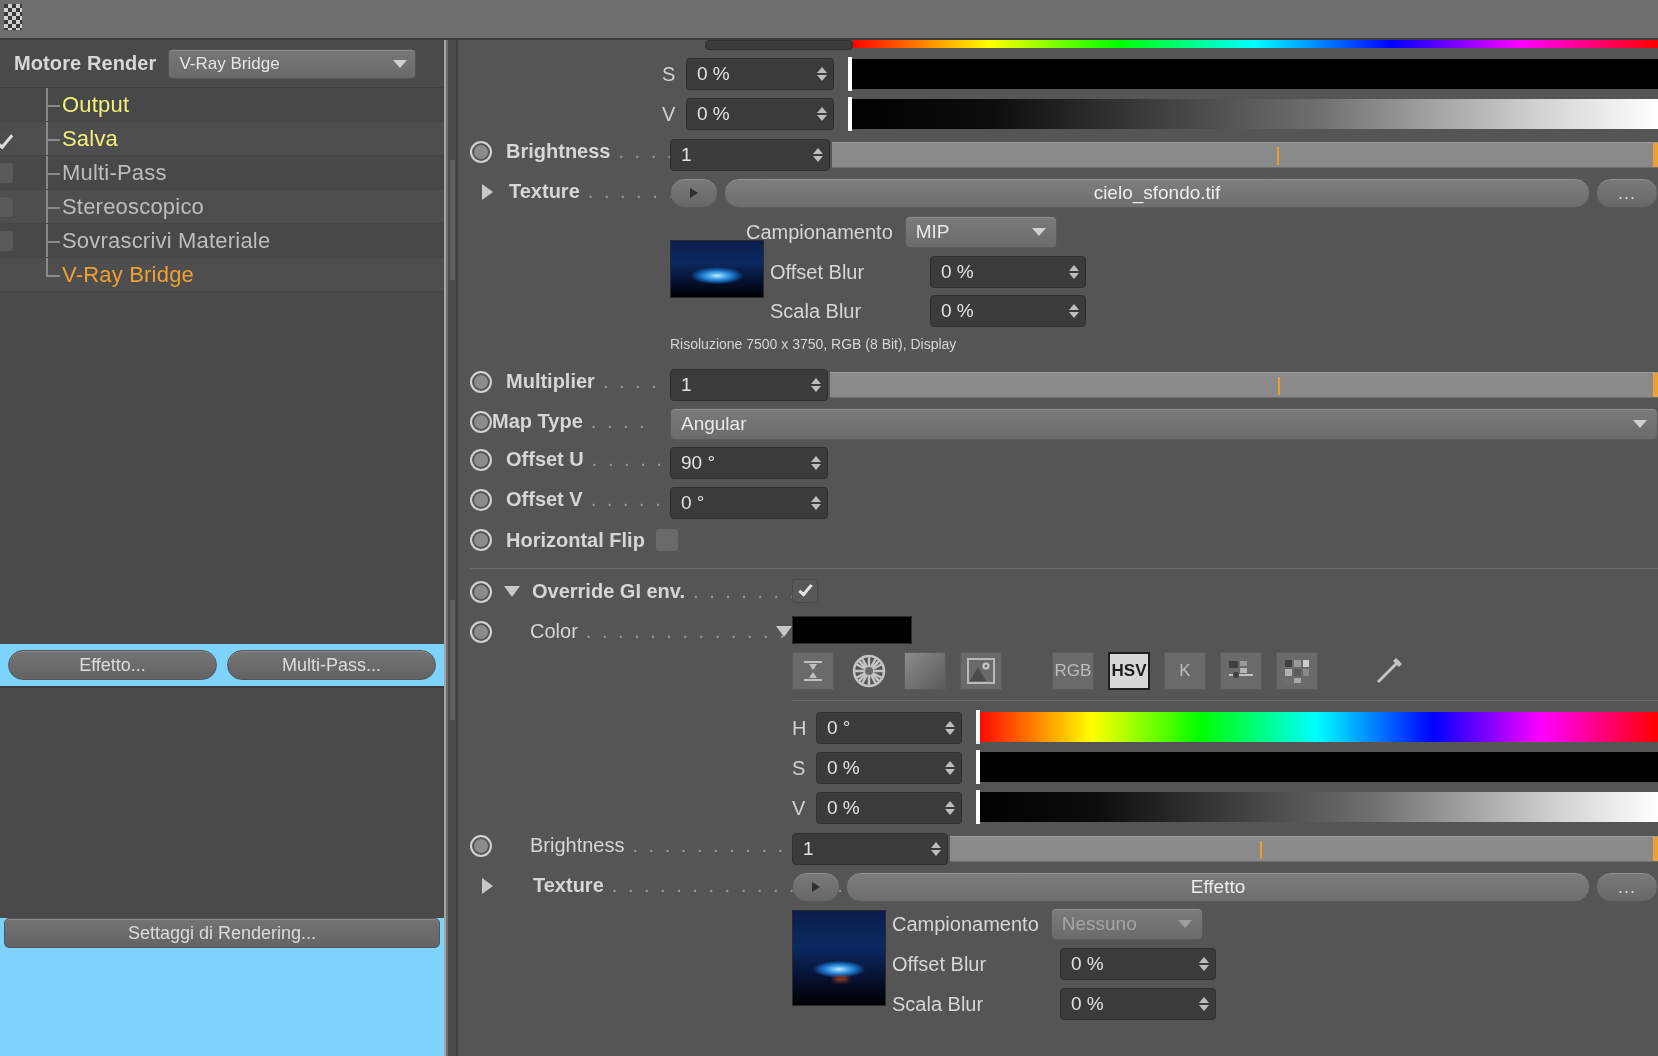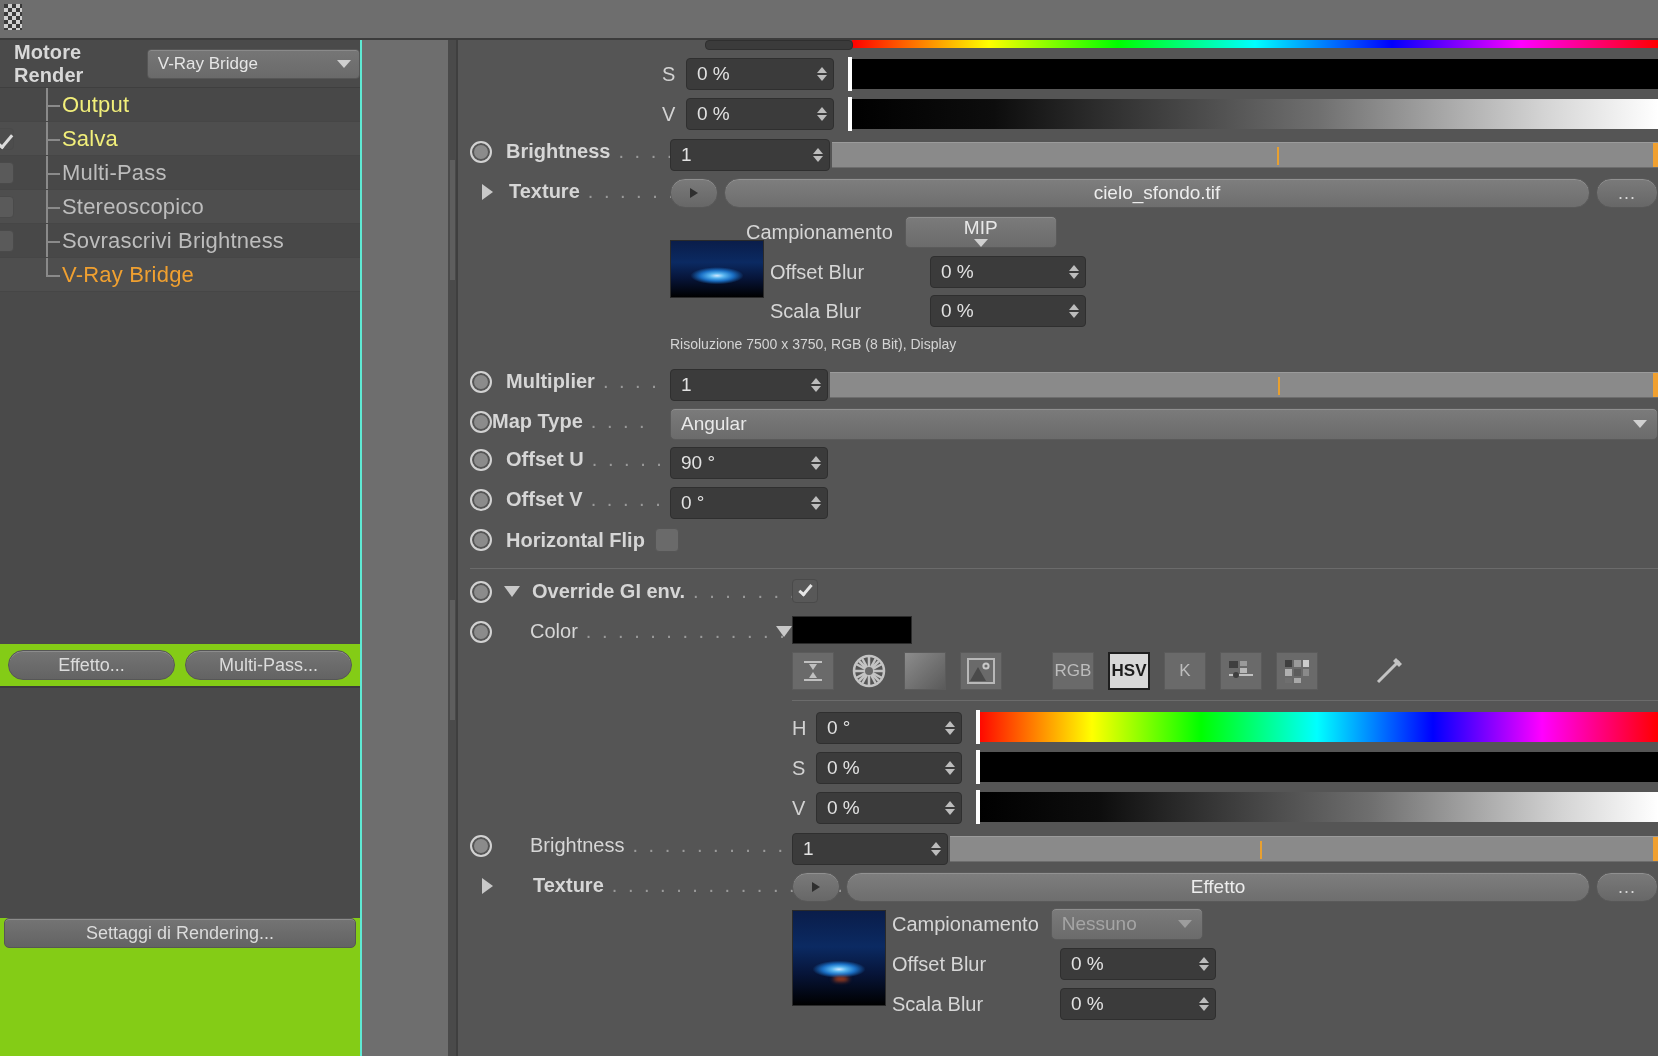--- a/index.html
+++ b/index.html
@@ -22,23 +22,23 @@
     background-image:
       linear-gradient(45deg, #cfcfcf 25%, transparent 25%, transparent 75%, #cfcfcf 75%),
       linear-gradient(45deg, #cfcfcf 25%, transparent 25%, transparent 75%, #cfcfcf 75%);
     background-size: 8px 8px;
     background-position: 0 0, 4px 4px;
     background-color: #3a3a3a;
   }
 
   
   .leftpanel {
-    position: absolute; left: 0; top: 40px; width: 362px; height: 1016px;
-    background: #84cc16;
-    border-right: 2px solid #5eead4;
+    position: absolute; left: 0; top: 40px; width: 446px; height: 1016px;
+    background: #7dd3fc;
+    border-right: 2px solid #a3a3a3;
   }
   .engine-row {
     position: relative; height: 48px;
     display: flex; align-items: center; padding-left: 14px;
     background: #4a4a4a;
     border-bottom: 1px solid #3f3f3f;
   }
   .engine-label {
     color: #d8d8d8; font-size: 20px; font-weight: bold; letter-spacing: .1px;
   }
@@ -354,21 +354,21 @@
         <div class="chk"></div>
         <div class="tree-stem"></div>
         <div class="tree-branch"></div>
         <span class="tree-label c-grey">Stereoscopico</span>
       </div>
 
       <div class="tree-row dim">
         <div class="chk"></div>
         <div class="tree-stem"></div>
         <div class="tree-branch"></div>
-        <span class="tree-label c-grey">Sovrascrivi Brightness</span>
+        <span class="tree-label c-grey">Sovrascrivi Materiale</span>
       </div>
 
       <div class="tree-row alt">
         <div class="tree-stem last"></div>
         <div class="tree-branch"></div>
         <span class="tree-label c-orange">V-Ray Bridge</span>
       </div>
     </div>
 
     <div class="left-blank"></div>
@@ -449,21 +449,21 @@
         <span class="dots" style="margin-left:8px;">. . . . . . .</span>
       </div>
       <div style="position:absolute; left:210px; top:138px; width:988px; display:flex; align-items:center; gap:6px;">
         <div class="texbtn"></div>
         <div class="texname">cielo_sfondo.tif</div>
         <div class="dotsbtn">...</div>
       </div>
 
       <div style="position:absolute; left:286px; top:176px; display:flex; align-items:center; gap:12px;">
         <span class="plabel thin">Campionamento</span>
-        <div class="combo" style="width:152px;flex-direction:column;">
+        <div class="combo" style="width:152px;">
           <span>MIP</span>
           <span class="caret-down"></span>
         </div>
       </div>
 
       <div class="thumb" style="position:absolute; left:210px; top:200px;"></div>
 
       <div style="position:absolute; left:310px; top:216px; display:flex; align-items:center;">
         <span class="plabel thin" style="width:160px;">Offset Blur</span>
         <div class="numfield" style="width:156px;">

